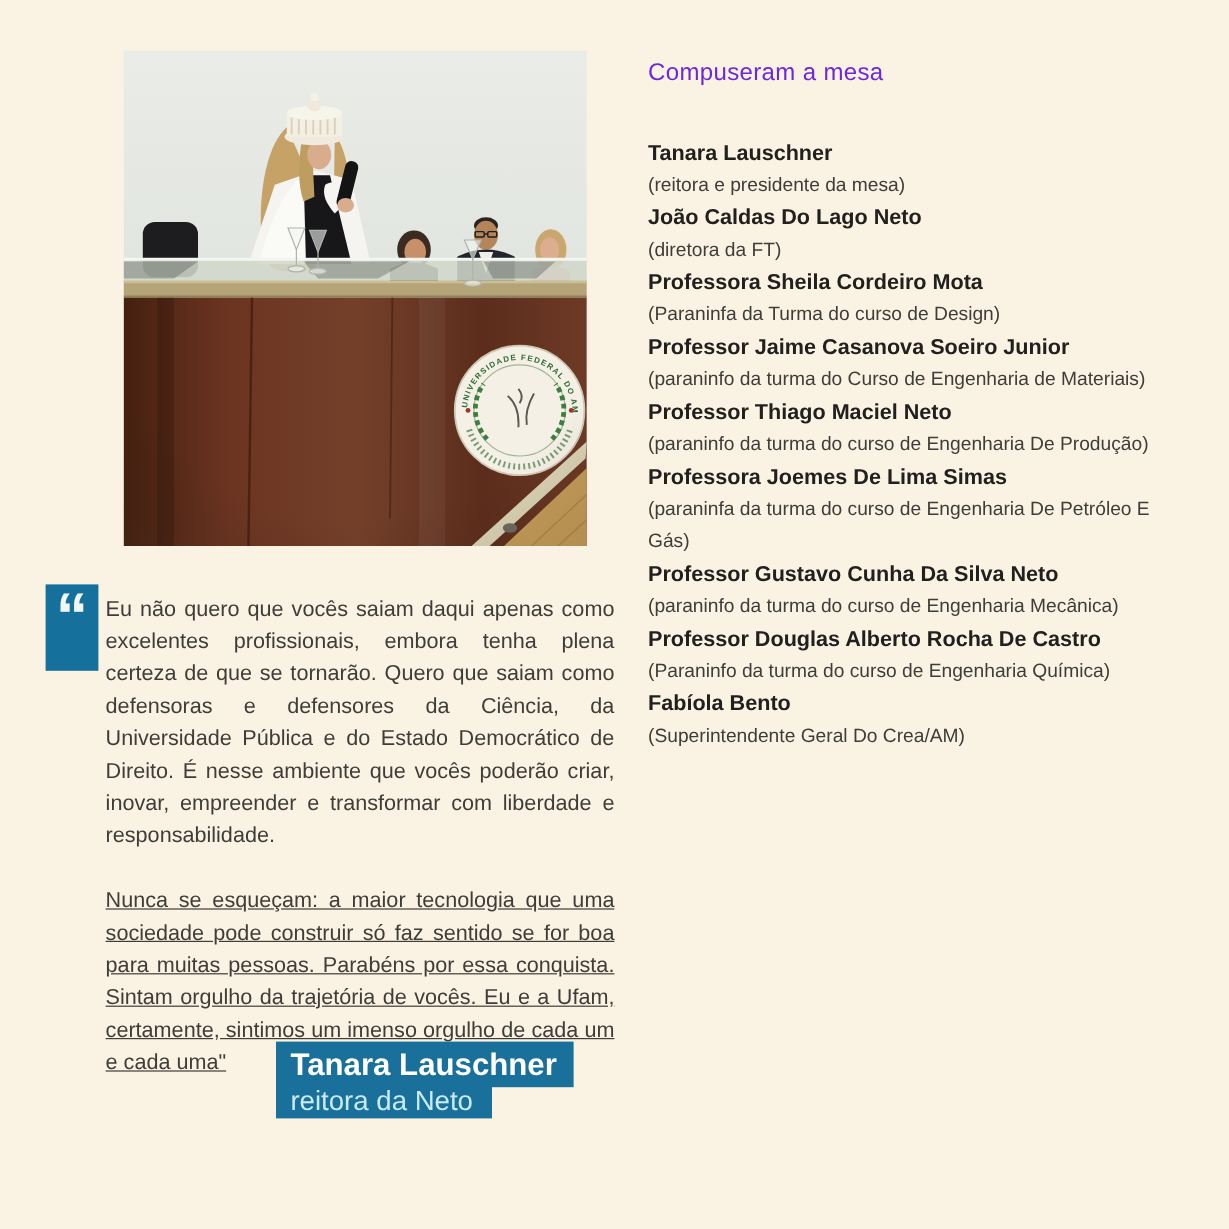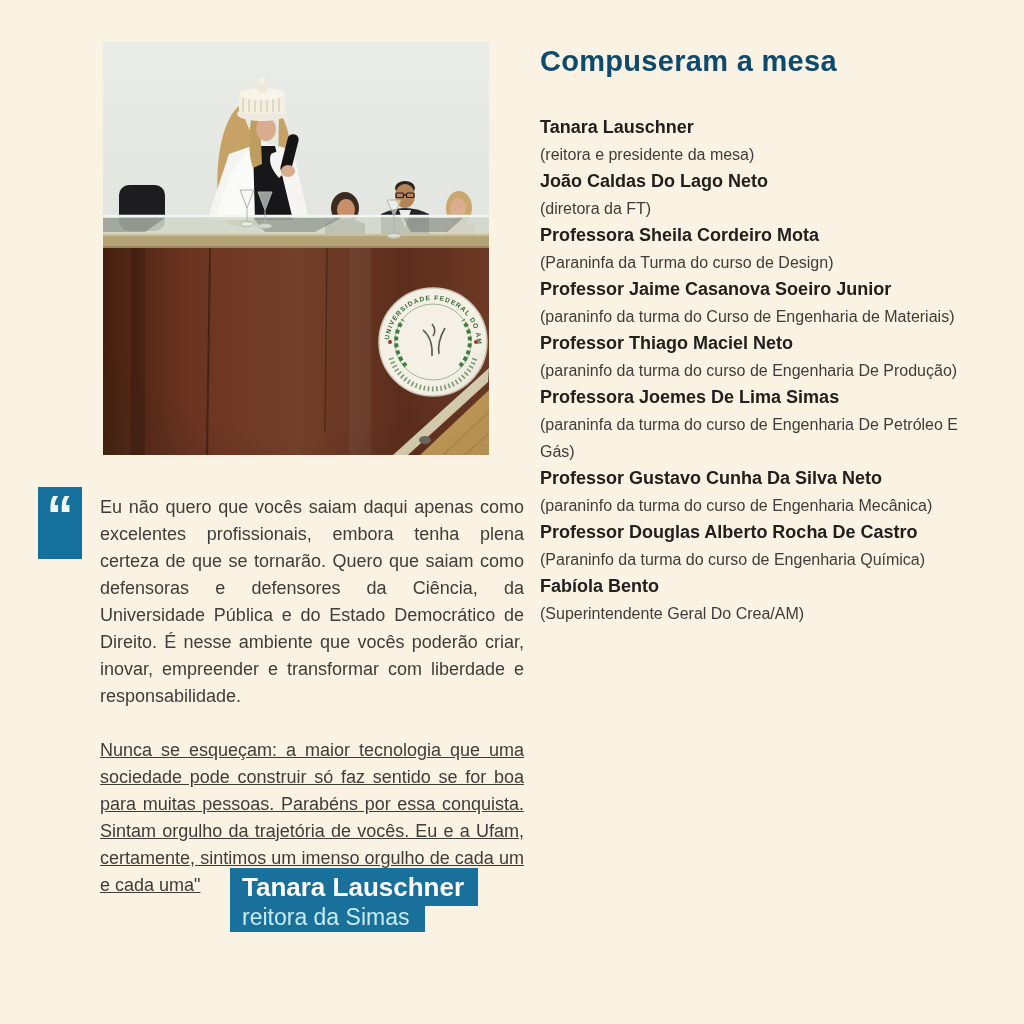--- a/index.html
+++ b/index.html
@@ -16,21 +16,21 @@
 
   
   .quote-icon-block{
     left:38px;top:487px;width:44px;height:72px;
     background:#15709C;color:#F2F7F6;
     display:flex;justify-content:center;align-items:flex-start;
     font-size:54px;line-height:54px;font-weight:700;
     overflow:hidden;
   }
   .quote-text{
-    left:100px;top:494px;width:424px;
+    left:88px;top:494px;width:424px;
     font-size:18px;line-height:27px;color:#3F3D39;
     text-align:justify;
   }
   .quote-text p{margin:0 0 27px 0;}
   .quote-text p:last-child{margin-bottom:0;text-decoration:underline;}
 
   
   .badge{left:230px;top:868px;}
   .badge-name{
     display:inline-block;background:#19709A;color:#FFFFFF;
@@ -39,21 +39,21 @@
   }
   .badge-role{
     display:inline-block;background:#19709A;color:#C9EBF6;
     font-size:23px;font-weight:400;line-height:24px;
     padding:1px 16px 3px 12px;margin-top:-2px;
   }
 
   
   .panel{left:540px;top:44px;width:434px;}
   .panel-title{
-    font-size:29px;font-weight:700;color:#0c4a6e;
+    font-size:20px;font-weight:400;color:#6d28d9;
     letter-spacing:.3px;line-height:34px;margin:0 0 36px 0;
   }
   .member-name{
     font-size:18px;font-weight:700;color:#21201E;line-height:27px;
   }
   .member-role{
     font-size:16px;font-weight:400;color:#3F3D39;line-height:27px;
   }
 </style>
 </head>
@@ -204,21 +204,21 @@
 <div class="abs quote-text">
   <p>Eu não quero que vocês saiam daqui apenas como excelentes profissionais, embora tenha plena certeza de que se tornarão. Quero que saiam como defensoras e defensores da Ciência, da Universidade Pública e do Estado Democrático de Direito. É nesse ambiente que vocês poderão criar, inovar, empreender e transformar com liberdade e responsabilidade.</p>
   <p>Nunca se esqueçam: a maior tecnologia que uma sociedade pode construir só faz sentido se for boa para muitas pessoas. Parabéns por essa conquista. Sintam orgulho da trajetória de vocês. Eu e a Ufam, certamente, sintimos um imenso orgulho de cada um e cada uma"</p>
 </div>
 
 <div class="abs badge">
   <div>
     <span class="badge-name">Tanara Lauschner</span>
   </div>
   <div>
-    <span class="badge-role">reitora da Simas</span>
+    <span class="badge-role">reitora da Neto</span>
   </div>
 </div>
 
 <div class="abs panel">
   <h1 class="panel-title">Compuseram a mesa</h1>
   <div id="member-list">
       <div>
         <div class="member-name">Tanara Lauschner</div>
         <div class="member-role">(reitora e presidente da mesa)</div>
       </div>

